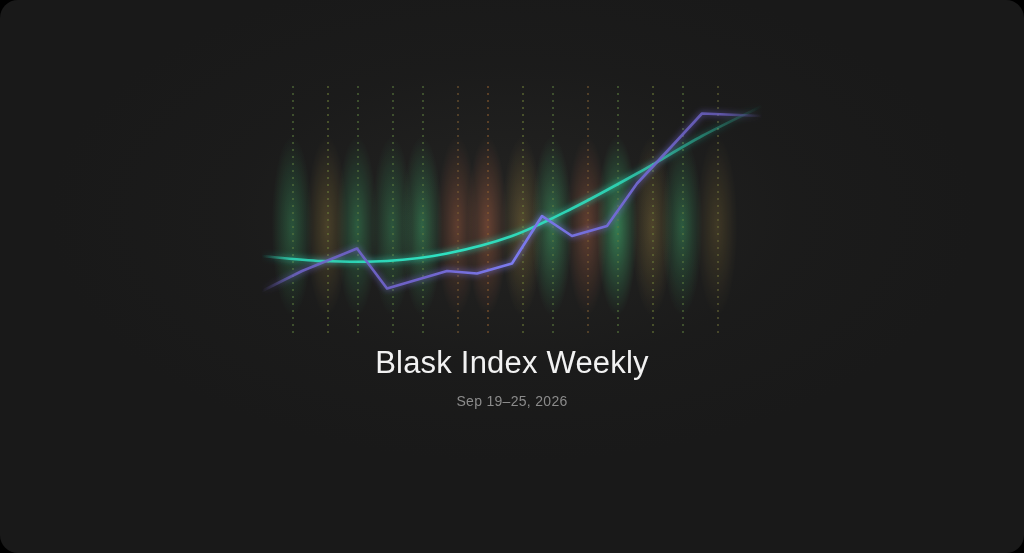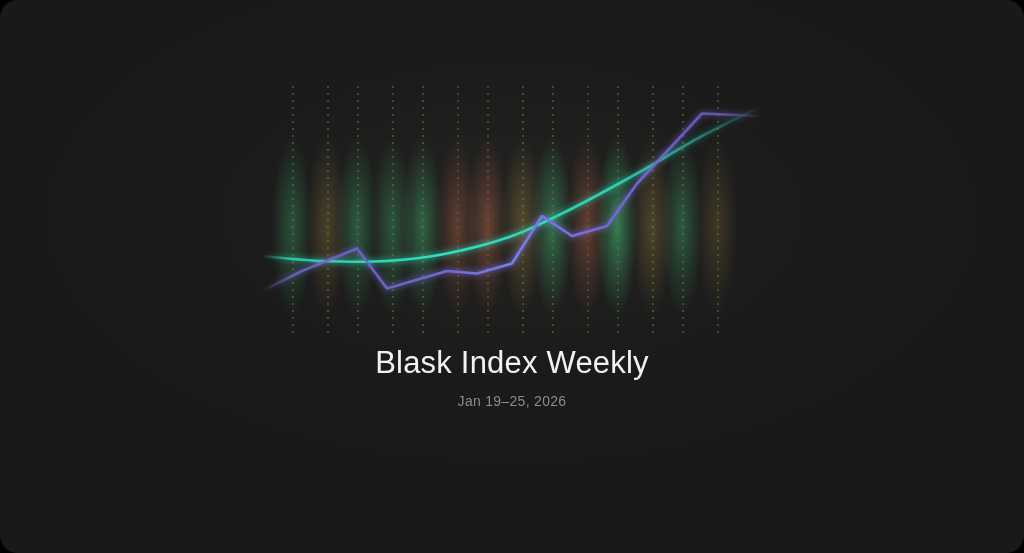--- a/index.html
+++ b/index.html
@@ -174,16 +174,16 @@
 
       <g filter="url(#soften)">
         <path id="trendPath" fill="none" stroke="url(#fadeTrend)" stroke-width="2.6" stroke-linecap="round" stroke-linejoin="round" d="M0.0 170.0 C10.0 170.8,39.2 174.2,60.0 175.0 C80.8 175.8,104.2 176.3,125.0 175.0 C145.8 173.8,164.2 171.7,185.0 167.5 C205.8 163.3,229.2 157.5,250.0 150.0 C270.8 142.5,289.2 132.9,310.0 122.5 C330.8 112.1,353.3 99.6,375.0 87.5 C396.7 75.4,419.2 61.3,440.0 50.0 C460.8 38.8,490.0 25.0,500.0 20.0"></path>
         <path id="actualPath" fill="none" stroke="url(#fadeActual)" stroke-width="2.6" stroke-linecap="round" stroke-linejoin="round" d="M0.0 205.0 L40.0 185.0 L95.0 162.5 L125.0 202.5 L185.0 185.0 L215.0 187.5 L250.0 177.5 L280.0 130.0 L310.0 150.0 L345.0 140.0 L375.0 97.5 L410.0 60.0 L440.0 27.5 L500.0 30.0"></path>
       </g>
     </svg>
   </div>
 
   <div id="caption">
     <div id="title">Blask Index Weekly</div>
-    <div id="subtitle">Jan 19–25, 2026</div>
+    <div id="subtitle">Sep 19–25, 2026</div>
   </div>
 
 </div>
 
 </body></html>

